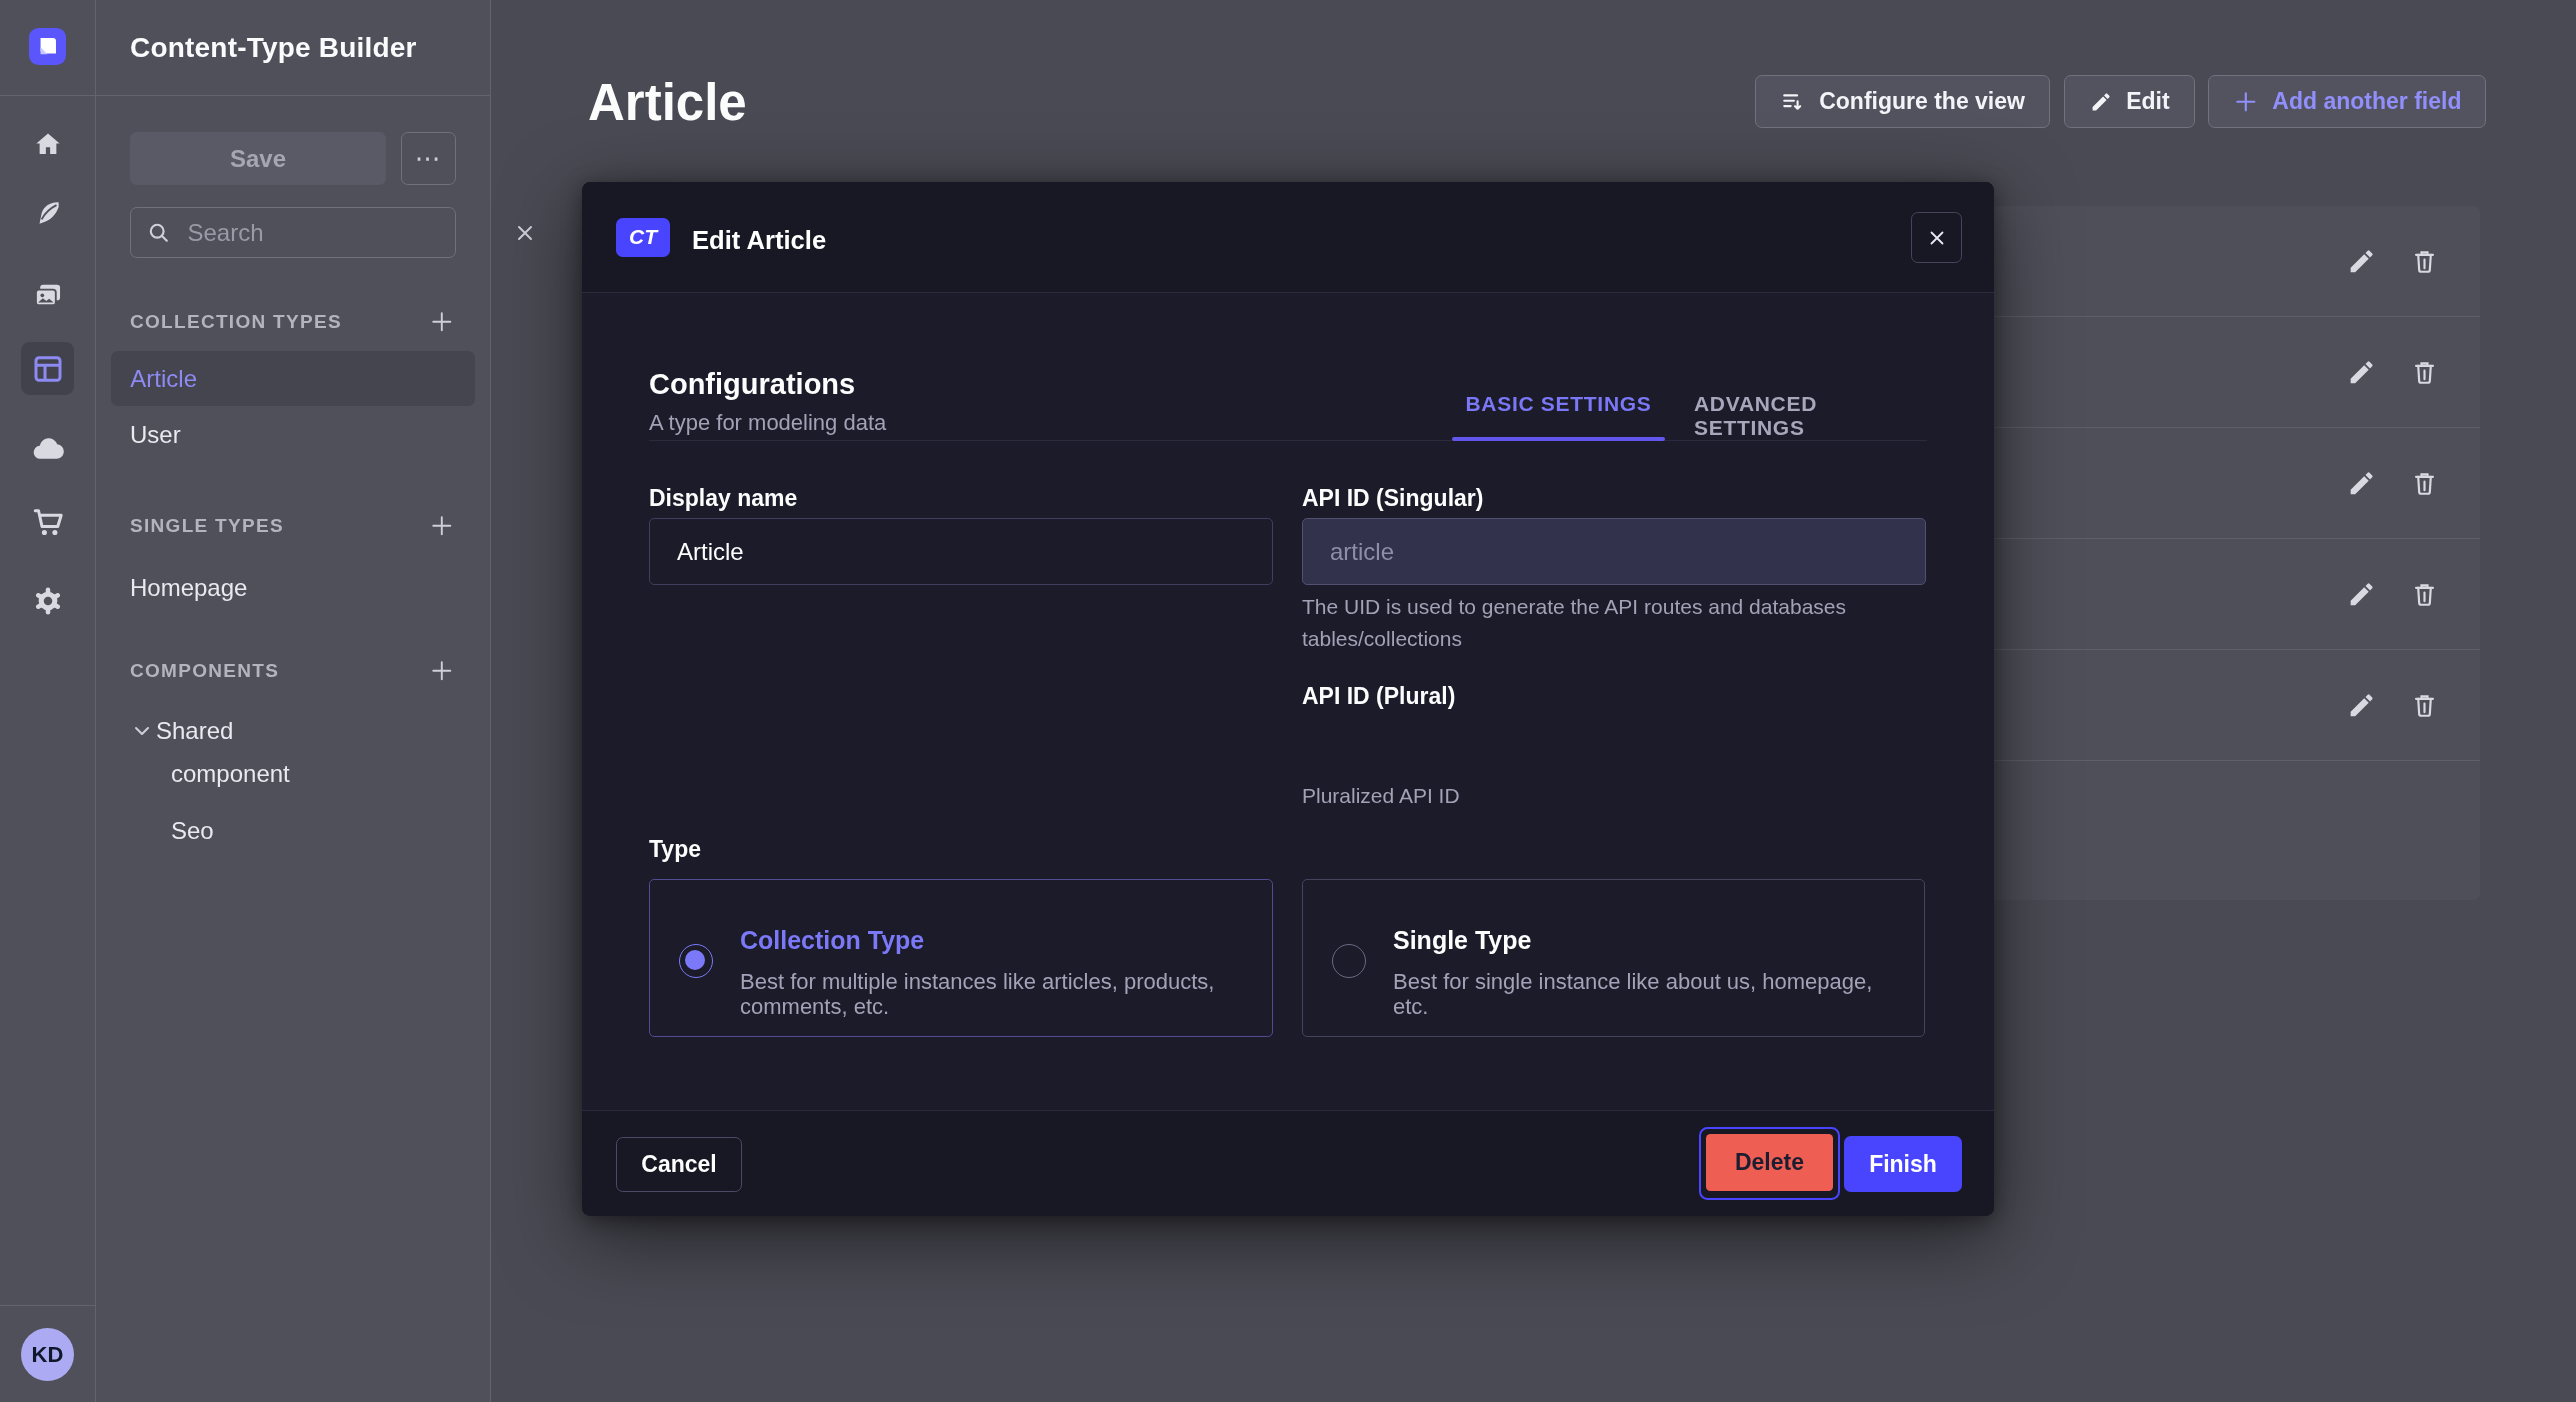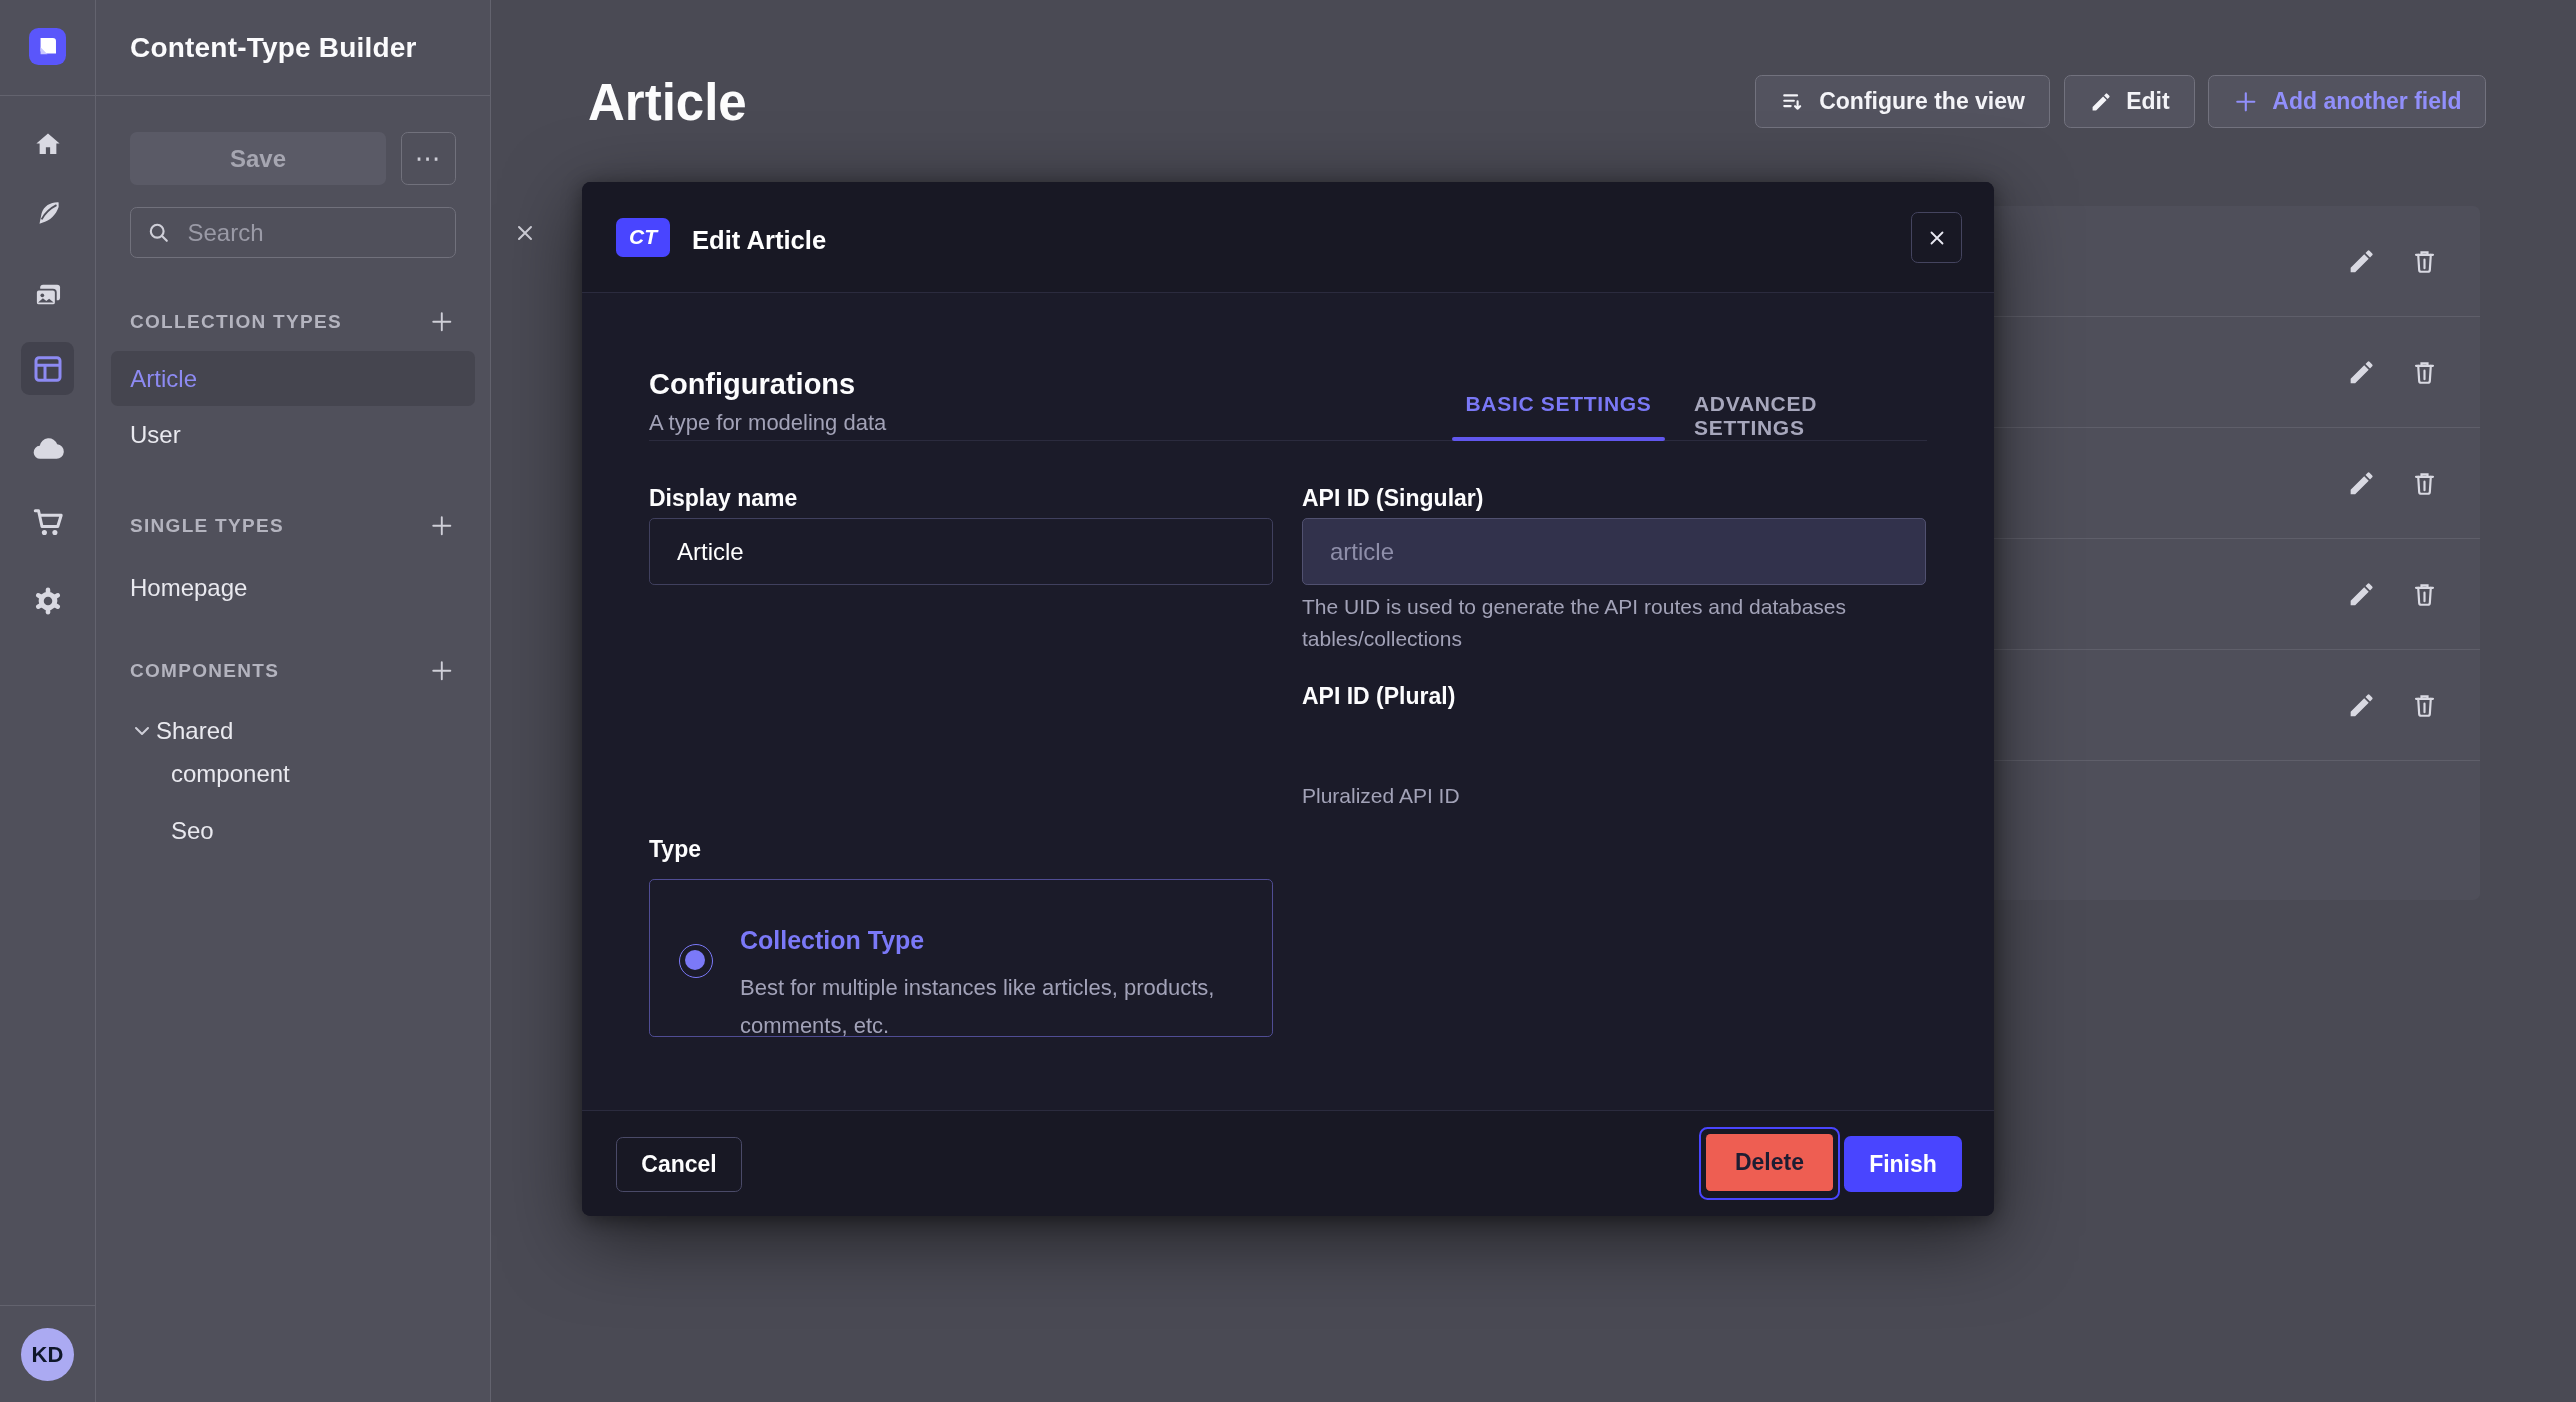--- a/index.html
+++ b/index.html
@@ -64,21 +64,21 @@
   .type-card{position:absolute;top:697px;height:158px;box-sizing:border-box;border-radius:5.1px;background:#1b1b29;cursor:pointer;}
   .type-card.selected{border:0.9px solid #504d94;}
   .type-card.unselected{border:0.9px solid #44445f;}
   .radio{position:absolute;left:29px;top:64px;width:34px;height:34px;border-radius:50%;box-sizing:border-box;}
   .radio.on{border:1.7px solid #7b79f8;}
   .radio.on::after{content:"";position:absolute;left:5.1px;top:5.1px;width:20.4px;height:20.4px;border-radius:50%;background:#7b79f8;}
   .radio.off{border:1.7px solid #6a6a85;}
   .card-title{position:absolute;left:90px;top:46px;font-size:25px;font-weight:600;}
   .card-title.purple{color:#7b79f8;}
   .card-title.white{color:#fdfdfe;}
-  .card-desc{position:absolute;left:90px;top:89px;width:511px;font-size:22px;color:#a2a2b8;line-height:38px;}
+  .card-desc{position:absolute;left:90px;top:89px;width:511px;font-size:22px;color:#a2a2b8;line-height:25px;}
   .modal-footer{position:absolute;left:0;top:928px;width:100%;height:106px;background:#181824;border-top:0.9px solid #2b2b3e;}
   .cancel-btn{position:absolute;left:34px;top:25.6px;width:126px;height:55px;background:transparent;border:0.9px solid #4a4a68;border-radius:6.8px;color:#fdfdfe;font-size:23px;font-weight:600;cursor:pointer;font-family:"Liberation Sans",sans-serif;}
   .delete-ring{position:absolute;left:1117px;top:16px;width:127px;height:59px;border:2.6px solid #4945ff;border-radius:8.5px;padding:5px;background:transparent;}
   .delete-btn{width:127px;height:57px;background:#ee5e52;border:none;border-radius:4.3px;color:#1d1d32;font-size:23px;font-weight:600;cursor:pointer;font-family:"Liberation Sans",sans-serif;}
   .finish-btn{position:absolute;left:1262px;top:25px;width:118px;height:56px;background:#4945ff;border:none;border-radius:6.8px;color:#ffffff;font-size:23px;font-weight:600;cursor:pointer;font-family:Liberation Sans, sans-serif;}
   svg{display:block;}
 </style>
 </head>
 <body>
 
@@ -383,20 +383,25 @@
     <div class="help-text" style="left:720px;top:598px;width:596px">Pluralized API ID</div>
 
     <label class="field-label" style="left:67px;top:654px">Type</label>
 
     <div class="type-card selected" style="left:67px;width:624px">
       <span class="radio on"></span>
       <span class="card-title purple">Collection Type</span>
       <span class="card-desc">Best for multiple instances like articles, products, comments, etc.</span>
     </div>
 
+    <div class="type-card unselected" style="left:720px;width:623px">
+      <span class="radio off"></span>
+      <span class="card-title white">Single Type</span>
+      <span class="card-desc">Best for single instance like about us, homepage, etc.</span>
+    </div>
 
     <div class="modal-footer">
       <button class="cancel-btn">Cancel</button>
       <div class="delete-ring">
         <button class="delete-btn">Delete</button>
       </div>
       <button class="finish-btn">Finish</button>
     </div>
   </div>
 

